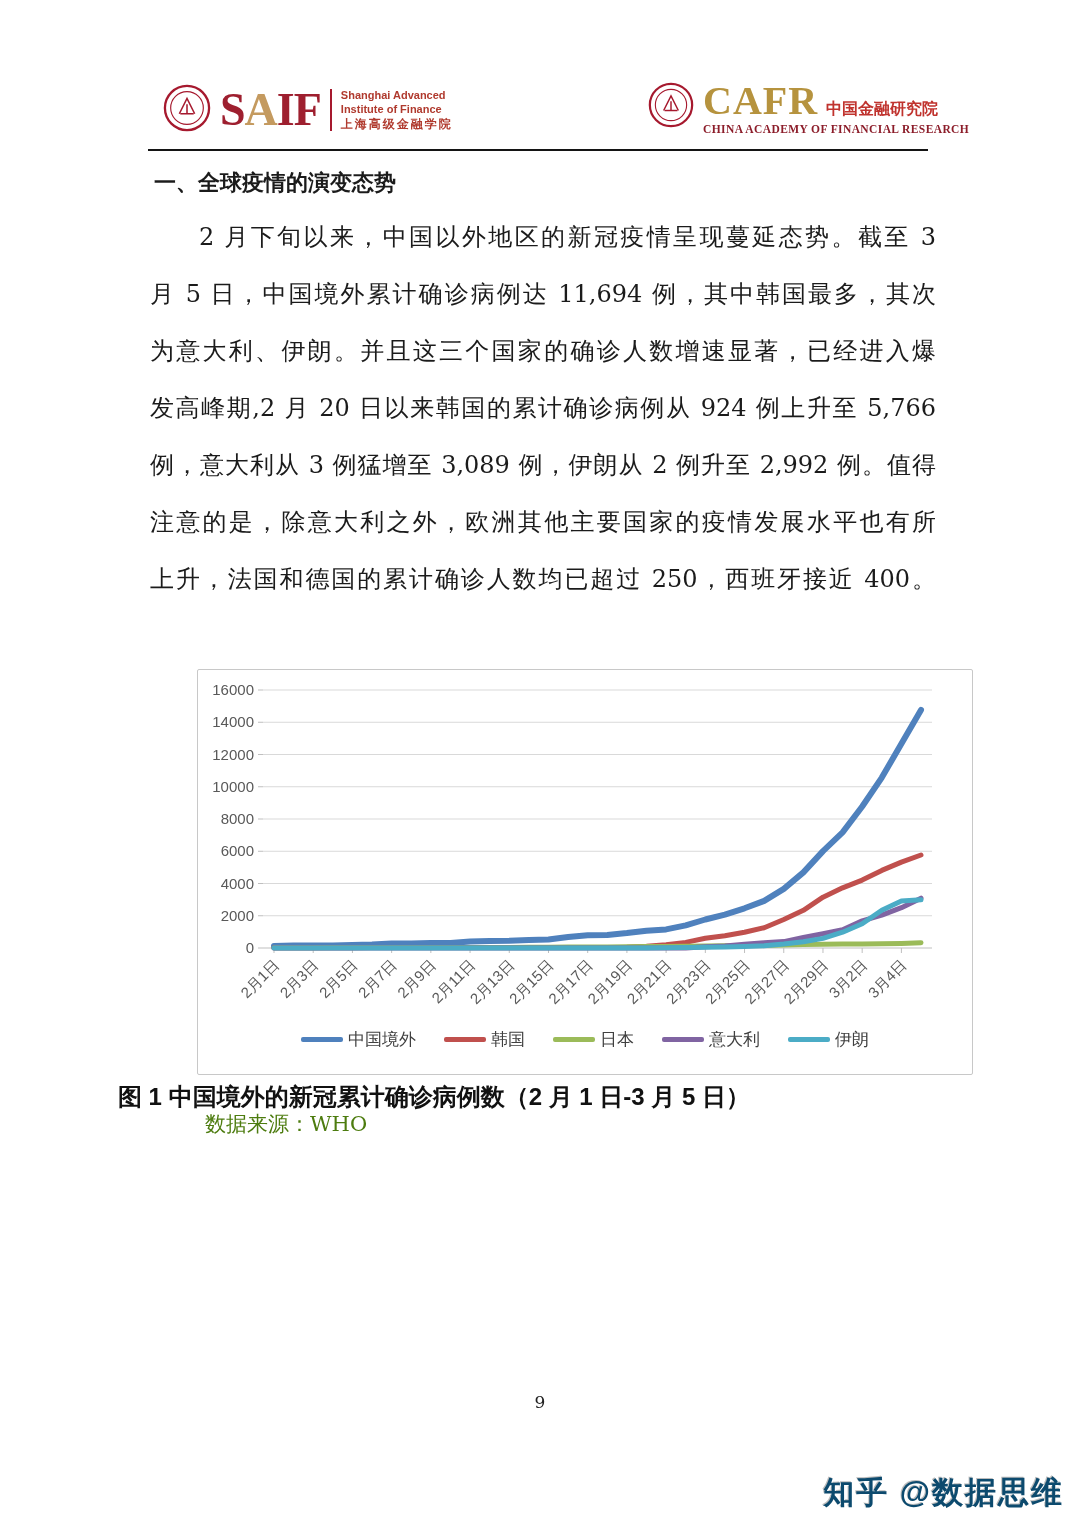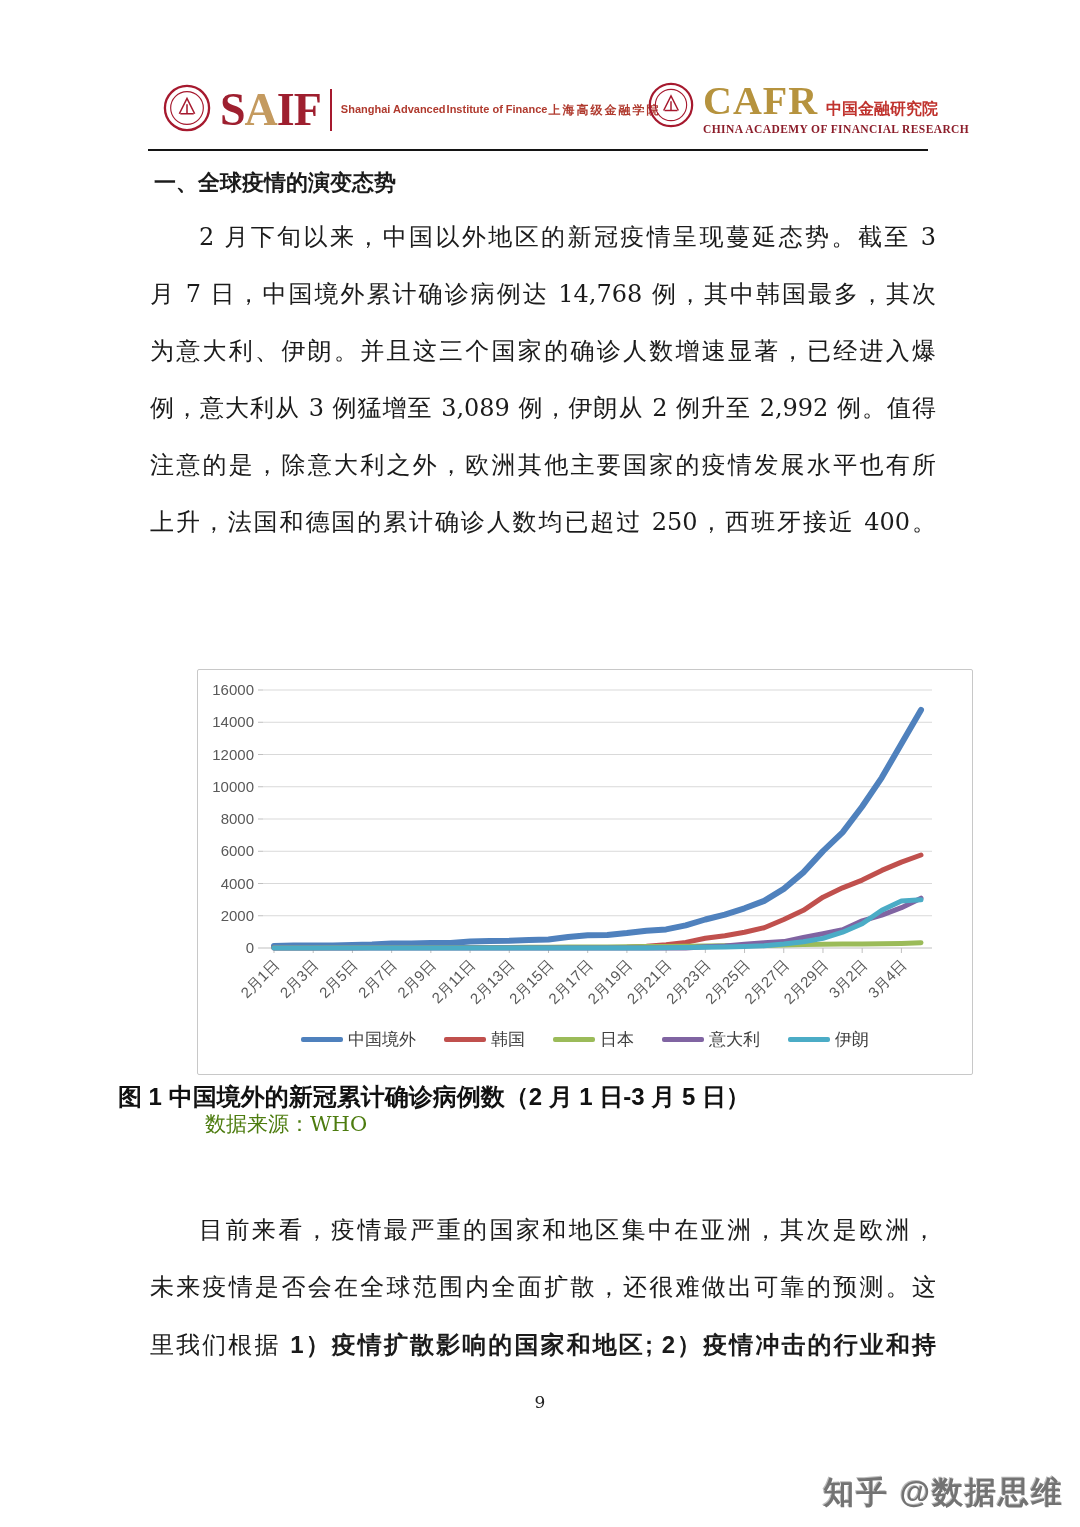--- a/index.html
+++ b/index.html
@@ -3,21 +3,21 @@
 <meta charset="utf-8">
 <style>
   html,body{margin:0;padding:0;background:#ffffff;}
   .page{position:relative;width:1080px;height:1527px;background:#ffffff;overflow:hidden;
         font-family:"DejaVu Serif","Liberation Serif",serif;color:#1b1b1b;}
 
   
   .logo-saif{position:absolute;left:163px;top:78px;display:flex;align-items:center;gap:9px;height:64px;}
   .saif-acronym{font-family:"Liberation Serif",serif;font-weight:bold;font-size:46px;line-height:1;letter-spacing:-1px;}
   .saif-divider{width:2px;height:42px;background:#A6192E;}
-  .saif-textblock{display:flex;flex-direction:row;justify-content:center;gap:1px;}
+  .saif-textblock{display:flex;flex-direction:column;justify-content:center;gap:1px;}
   .saif-textblock .en{font-family:"Liberation Sans",sans-serif;font-size:11px;font-weight:bold;color:#B03A2E;line-height:13px;}
   .saif-textblock .cn{font-family:"Liberation Sans",sans-serif;font-size:12px;font-weight:bold;color:#B03A2E;line-height:15px;letter-spacing:2px;}
 
   .logo-cafr{position:absolute;left:648px;top:82px;display:flex;align-items:flex-start;gap:9px;}
   .cafr-col{display:flex;flex-direction:column;}
   .cafr-row{display:flex;align-items:baseline;gap:8px;}
   .cafr-acronym{font-family:"Liberation Serif",serif;font-weight:bold;font-size:40px;line-height:38px;color:#B6933E;letter-spacing:1px;}
   .cafr-cn{font-family:"Liberation Sans",sans-serif;font-weight:bold;font-size:16px;color:#C0332E;}
   .cafr-en{font-family:"Liberation Serif",serif;font-weight:bold;font-size:11.5px;color:#8C1D2A;letter-spacing:0.4px;margin-top:3px;}
 
@@ -44,21 +44,21 @@
   .chart-legend .swatch{display:inline-block;width:42px;height:5px;border-radius:2px;}
 
   .chart-caption{position:absolute;left:0;top:1081px;width:868px;text-align:center;
        font-family:"Liberation Sans","DejaVu Sans",sans-serif;font-weight:bold;font-size:24px;color:#111;}
   .chart-source{position:absolute;left:205px;top:1110px;font-size:21px;color:#4d7c0f;}
 
   
   .page-number{position:absolute;left:0;top:1392px;width:1080px;text-align:center;font-size:17px;color:#222;}
   .watermark{position:absolute;right:16px;top:1472px;
        font-family:"Liberation Sans","DejaVu Sans",sans-serif;font-weight:bold;font-size:31px;
-       color:#737373;text-shadow:1px 1px 0 #ffffff,-1px -1px 0 #bcbcbc;letter-spacing:2px;}
+       color:#0c4a6e;text-shadow:1px 1px 0 #ffffff,-1px -1px 0 #bcbcbc;letter-spacing:2px;}
 </style>
 </head>
 <body>
 
 <div class="page">
 
   <div class="logo-saif">
     <span>
       <svg width="48" height="48" viewBox="0 0 50 50">
         <circle cx="25" cy="25" r="23" fill="none" stroke="#A6192E" stroke-width="2.4"></circle>
@@ -99,22 +99,23 @@
       <span class="cafr-en">CHINA ACADEMY OF FINANCIAL RESEARCH</span>
     </span>
   </div>
 
   <div class="header-rule"></div>
 
   <h1 class="section-heading">一、全球疫情的演变态势</h1>
 
   <div class="para para1">
     <div class="line fill indent">2 月下旬以来，中国以外地区的新冠疫情呈现蔓延态势。截至 3</div>
-    <div class="line fill">月 7 日，中国境外累计确诊病例达 14,768 例，其中韩国最多，其次</div>
+    <div class="line fill">月 5 日，中国境外累计确诊病例达 11,694 例，其中韩国最多，其次</div>
     <div class="line fill">为意大利、伊朗。并且这三个国家的确诊人数增速显著，已经进入爆</div>
+    <div class="line fill">发高峰期,2 月 20 日以来韩国的累计确诊病例从 924 例上升至 5,766</div>
     <div class="line fill">例，意大利从 3 例猛增至 3,089 例，伊朗从 2 例升至 2,992 例。值得</div>
     <div class="line fill">注意的是，除意大利之外，欧洲其他主要国家的疫情发展水平也有所</div>
     <div class="line fill">上升，法国和德国的累计确诊人数均已超过 250，西班牙接近 400。</div>
   </div>
 
   <div class="figure">
     <svg id="chart-svg" width="774" height="352" viewBox="0 0 774 352">
         <line x1="65" x2="734" y1="278" y2="278" stroke="#BFBFBF" stroke-width="1"></line>
         <line x1="60" x2="65" y1="278" y2="278" stroke="#BFBFBF" stroke-width="1"></line>
         <text x="56" y="283" text-anchor="end" class="tick">0</text>
@@ -202,22 +203,17 @@
         <li>
           <span class="swatch" style="background: rgb(75, 172, 198);"></span>
           <span>伊朗</span>
         </li>
       </ul>
   </div>
 
   <div class="chart-caption">图 1 中国境外的新冠累计确诊病例数（2 月 1 日-3 月 5 日）</div>
   <div class="chart-source">数据来源：WHO</div>
 
-  <div class="para para2">
-    <div class="line fill indent">目前来看，疫情最严重的国家和地区集中在亚洲，其次是欧洲，</div>
-    <div class="line fill">未来疫情是否会在全球范围内全面扩散，还很难做出可靠的预测。这</div>
-    <div class="line fill"><span>里我们根据 </span><b>1）疫情扩散影响的国家和地区; 2）疫情冲击的行业和持</b></div>
-  </div>
 
   <div class="page-number">9</div>
   <div class="watermark">知乎 @数据思维</div>
 
 </div>
 
 </body></html>

